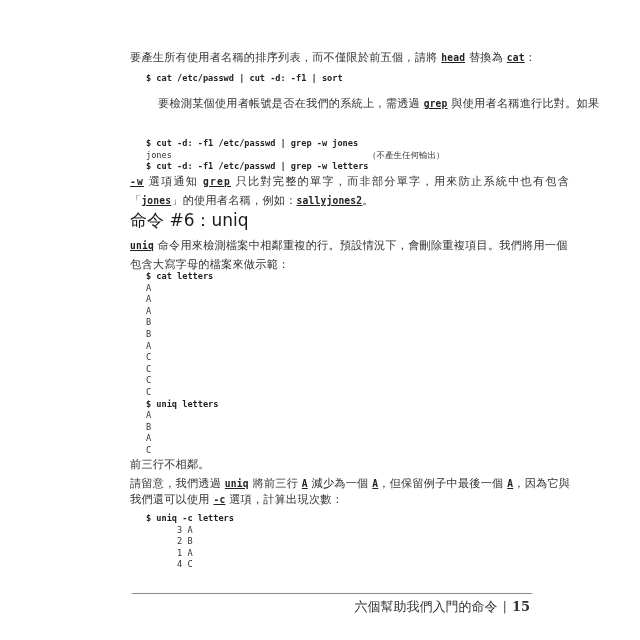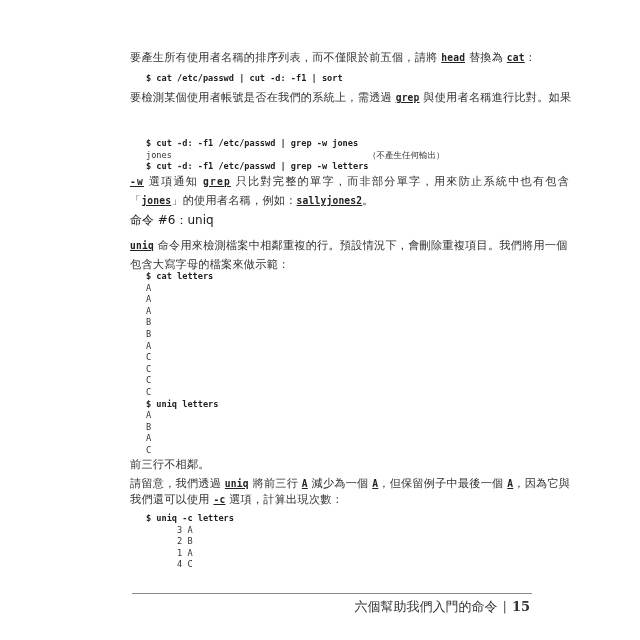--- a/index.html
+++ b/index.html
@@ -60,21 +60,21 @@
     }
     .annot {
       position: absolute;
       font-family: "DejaVu Serif", serif;
       font-size: 8.5px;
       color: #333;
     }
     .heading {
       position: absolute;
       left: 0;
-      font-size: 12px;
+      font-size: 17px;
       line-height: 22px;
       color: #1a1a1a;
       font-weight: normal;
       white-space: nowrap;
     }
     .footer-rule {
       position: absolute;
       left: 132px;
       top: 593px;
       width: 400px;
@@ -103,21 +103,21 @@
 <body>
 
 <div class="page">
 
   <div class="para" style="top:48px;">
     <span>要產生所有使用者名稱的排序列表，而不僅限於前五個，請將 </span><span class="code-inline">head</span><span> 替換為 </span><span class="code-inline">cat</span><span>：</span>
   </div>
 
   <div class="code-block" style="top:73px;" id="cb-sort"><span class="code-line cmd">$ cat /etc/passwd | cut -d: -f1 | sort</span></div>
 
-  <div class="para" style="top:88px;">
+  <div class="para" style="top:94px;margin-left:28px;">
     <div><span>要檢測某個使用者帳號是否在我們的系統上，需透過 </span><span class="code-inline">grep</span><span> 與使用者名稱進行比對。如果</span></div>
   </div>
 
   <div class="code-block" style="top:138px;" id="cb-grep"><span class="code-line cmd">$ cut -d: -f1 /etc/passwd | grep -w jones</span><span class="code-line out">jones</span><span class="code-line cmd">$ cut -d: -f1 /etc/passwd | grep -w letters</span></div>
   <div class="annot" style="left:238px; top:150px;">（不產生任何輸出）</div>
 
   <div class="para" style="top:172px;">
     <div style="letter-spacing:1.2px;"><span class="code-inline">-w</span><span> 選項通知 </span><span class="code-inline">grep</span><span> 只比對完整的單字，而非部分單字，用來防止系統中也有包含</span></div>
     <div><span>「</span><span class="code-inline">jones</span><span>」的使用者名稱，例如：</span><span class="code-inline">sallyjones2</span><span>。</span></div>
   </div>

